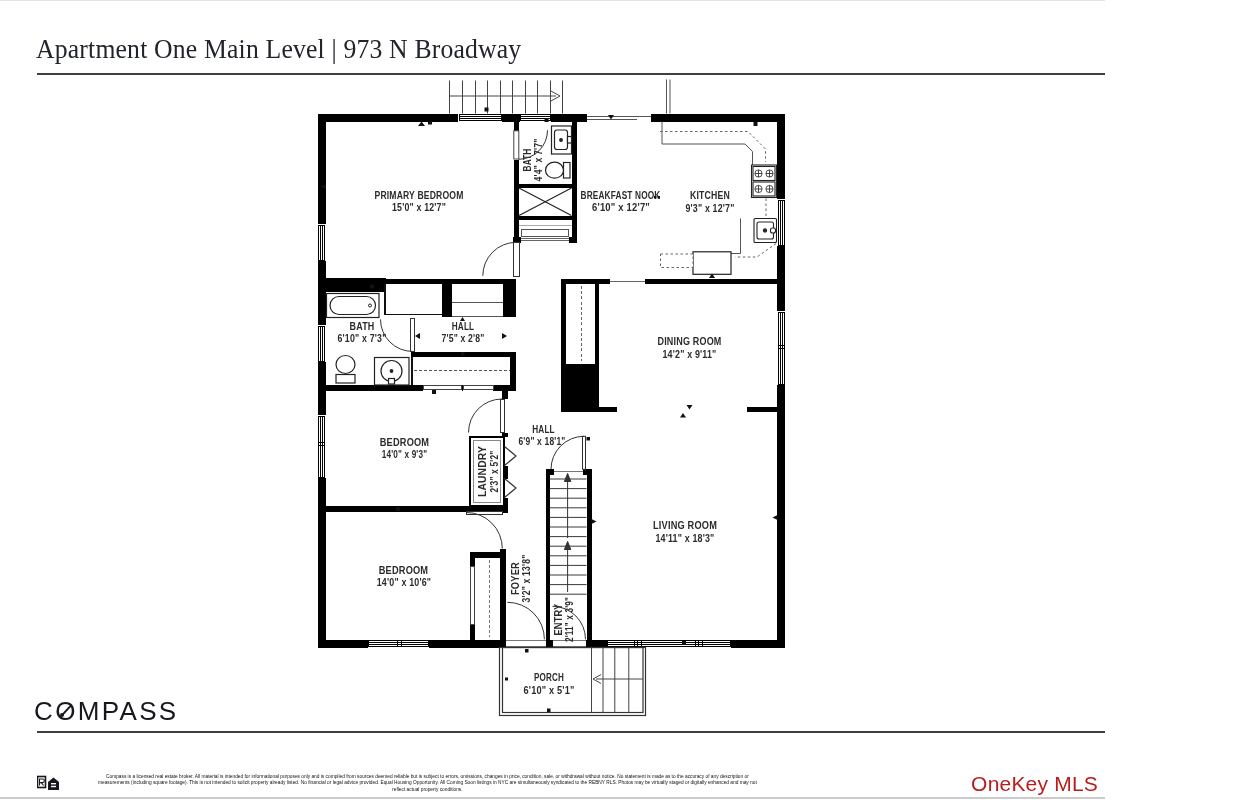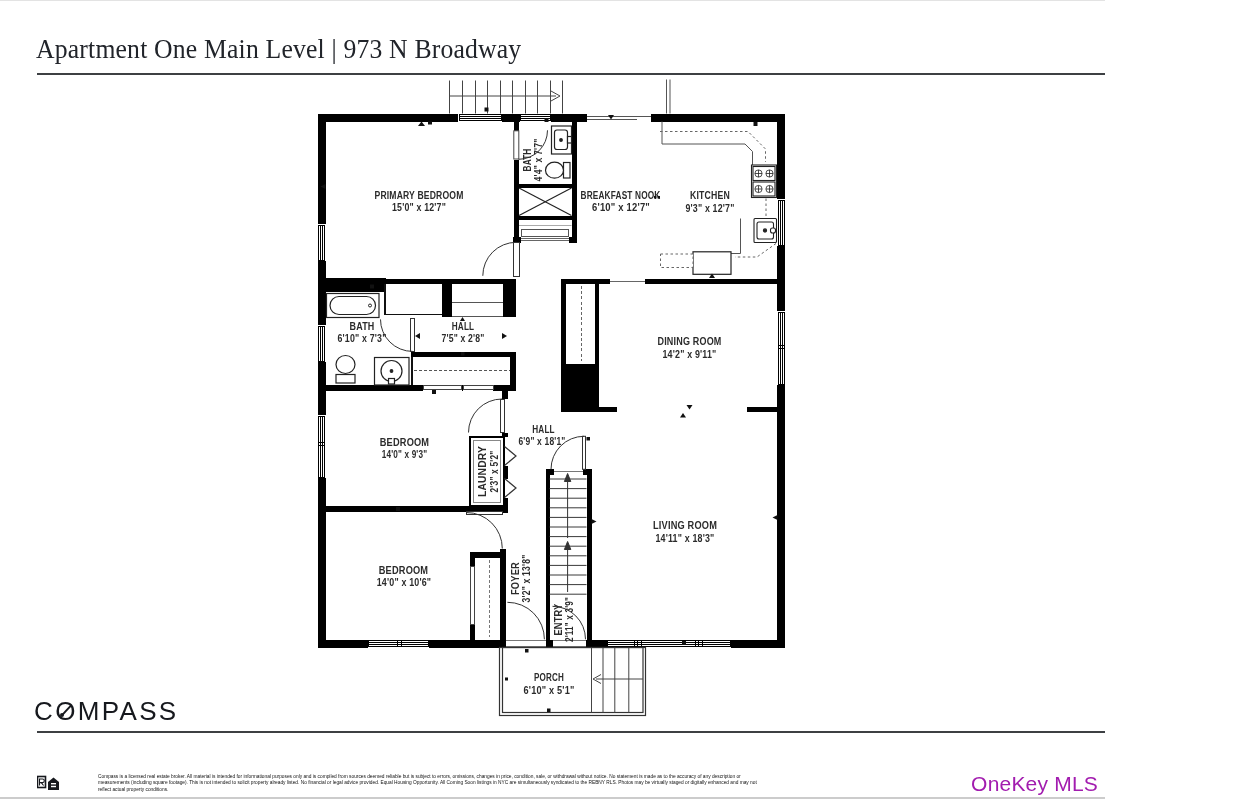--- a/index.html
+++ b/index.html
@@ -1,17 +1,17 @@
 <!DOCTYPE html>
 <html><head>
 <meta charset="utf-8">
 <style>
   html,body{margin:0;padding:0;background:#fff;}
   #page{position:relative;width:1105px;height:800px;background:#ffffff;overflow:hidden;
-        font-family:"Liberation Sans", sans-serif;}
+        font-family:"Liberation Sans", sans-serif;text-align:center;}
   .abs{position:absolute;}
 </style>
 </head>
 <body>
 <div id="page">
 
   <div class="abs" style="left:0;top:0;width:1237px;height:1px;background:#e3e3e3;"></div>
 
   <div class="abs" style="left:36px;top:33px;font-family:'Liberation Serif',serif;font-size:28px;color:#21242a;letter-spacing:0.2px;transform:scaleX(0.917);transform-origin:0 0;white-space:nowrap;">Apartment One Main Level | 973 N Broadway</div>
 
@@ -533,16 +533,16 @@
   <svg class="abs" style="left:37px;top:775px;" width="22" height="16" viewBox="0 0 22 16">
     <rect x="0.5" y="1.5" width="8" height="11" fill="none" stroke="#16181d" stroke-width="1.6"></rect>
     <path d="M2.5 10.5 V4 h3 a1.7 1.7 0 0 1 0 3.6 h-3 M4.2 7.6 L6.6 10.5" stroke="#16181d" stroke-width="1.1" fill="none"></path>
     <path d="M11 7 L16.5 2.5 L22 7 V15 H11 Z" fill="#16181d"></path>
     <rect x="14" y="8" width="5" height="1.4" fill="#fff"></rect>
     <rect x="14" y="10.8" width="5" height="1.4" fill="#fff"></rect>
   </svg>
 
   <div class="abs" style="left:98px;top:772.5px;font-size:6px;line-height:6.6px;color:#111;font-weight:400;white-space:nowrap;transform:scaleX(0.80);transform-origin:0 0;">Compass is a licensed real estate broker. All material is intended for informational purposes only and is compiled from sources deemed reliable but is subject to errors, omissions, changes in price, condition, sale, or withdrawal without notice. No statement is made as to the accuracy of any description or<br>measurements (including square footage). This is not intended to solicit property already listed. No financial or legal advice provided. Equal Housing Opportunity. All Coming Soon listings in NYC are simultaneously syndicated to the REBNY RLS. Photos may be virtually staged or digitally enhanced and may not<br>reflect actual property conditions.</div>
 
-  <div class="abs" style="right:7px;top:772px;font-size:21px;color:#a21caf;letter-spacing:0.2px;text-shadow:0 1px 1px #fff;">OneKey MLS</div>
+  <div class="abs" style="right:7px;top:772px;font-size:21px;color:#b91c1c;letter-spacing:0.2px;text-shadow:0 1px 1px #fff;">OneKey MLS</div>
 
   <div class="abs" style="left:0;top:797px;width:1237px;height:2px;background:#cccccc;"></div>
 </div>
 
 </body></html>

